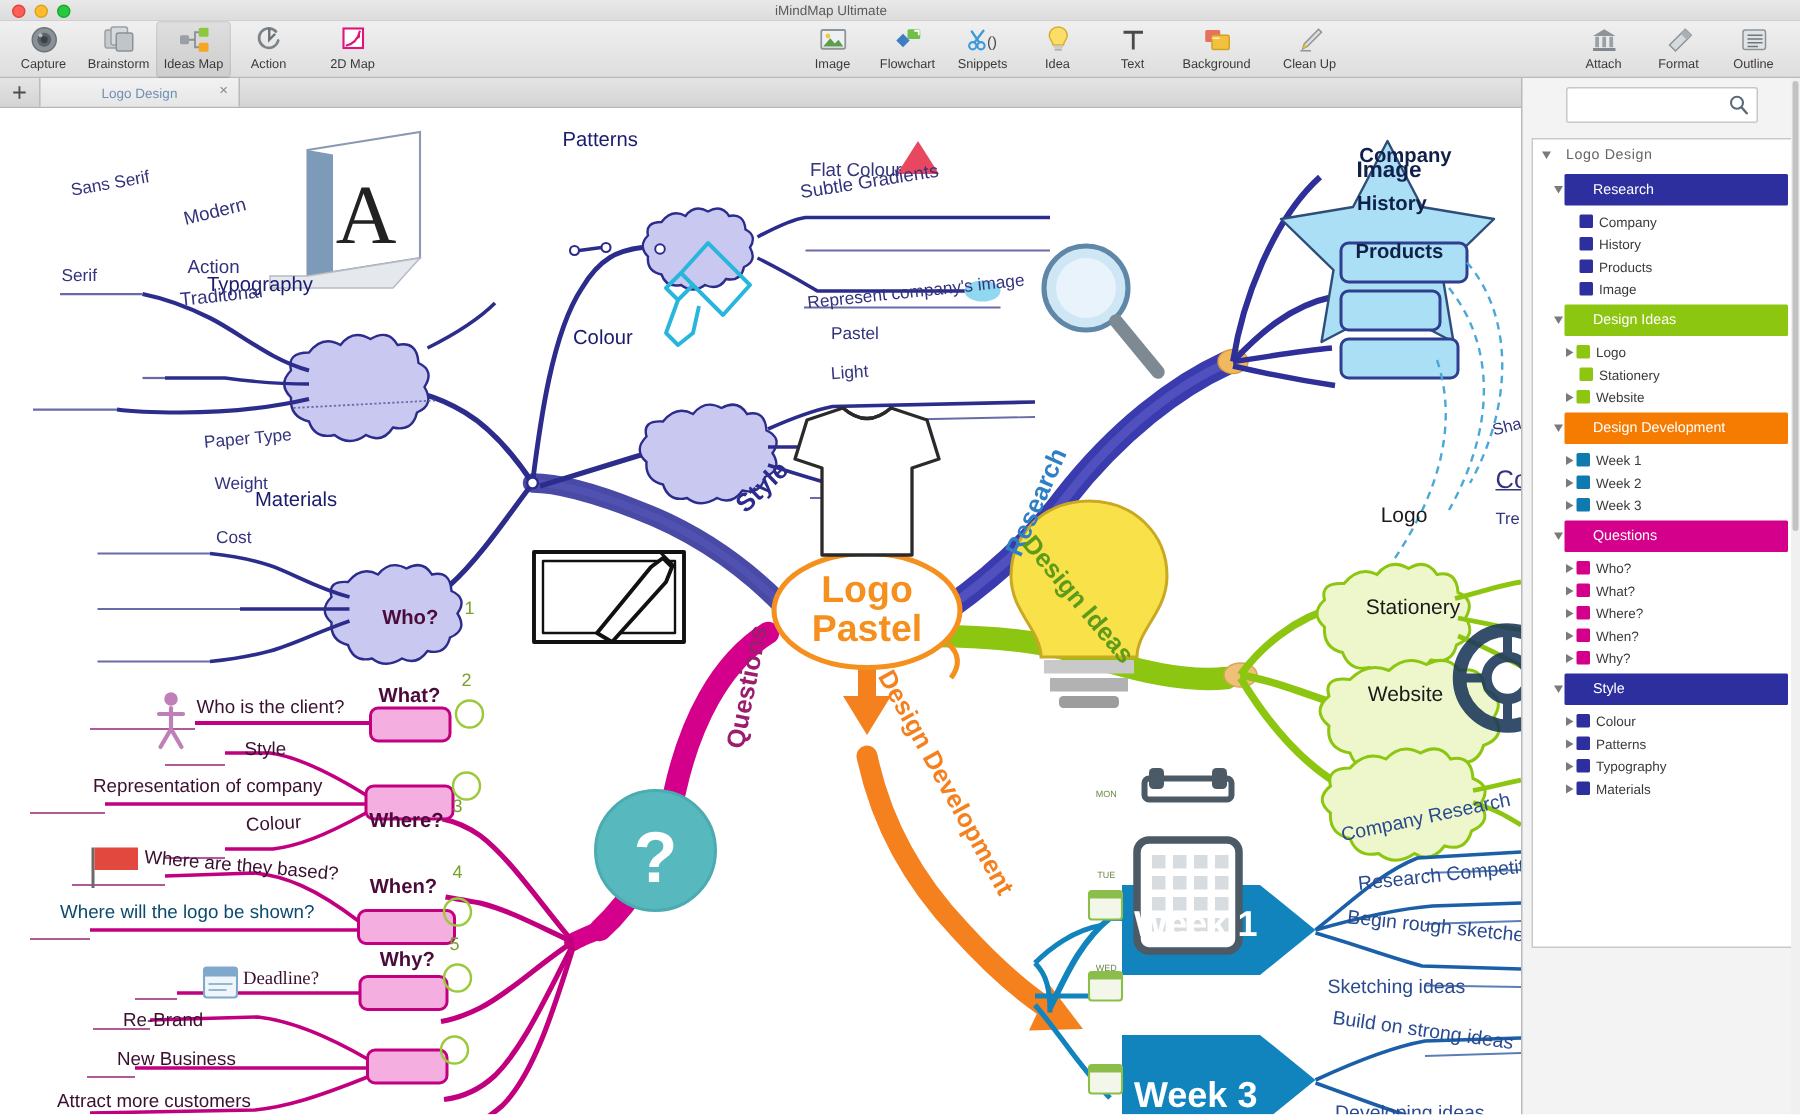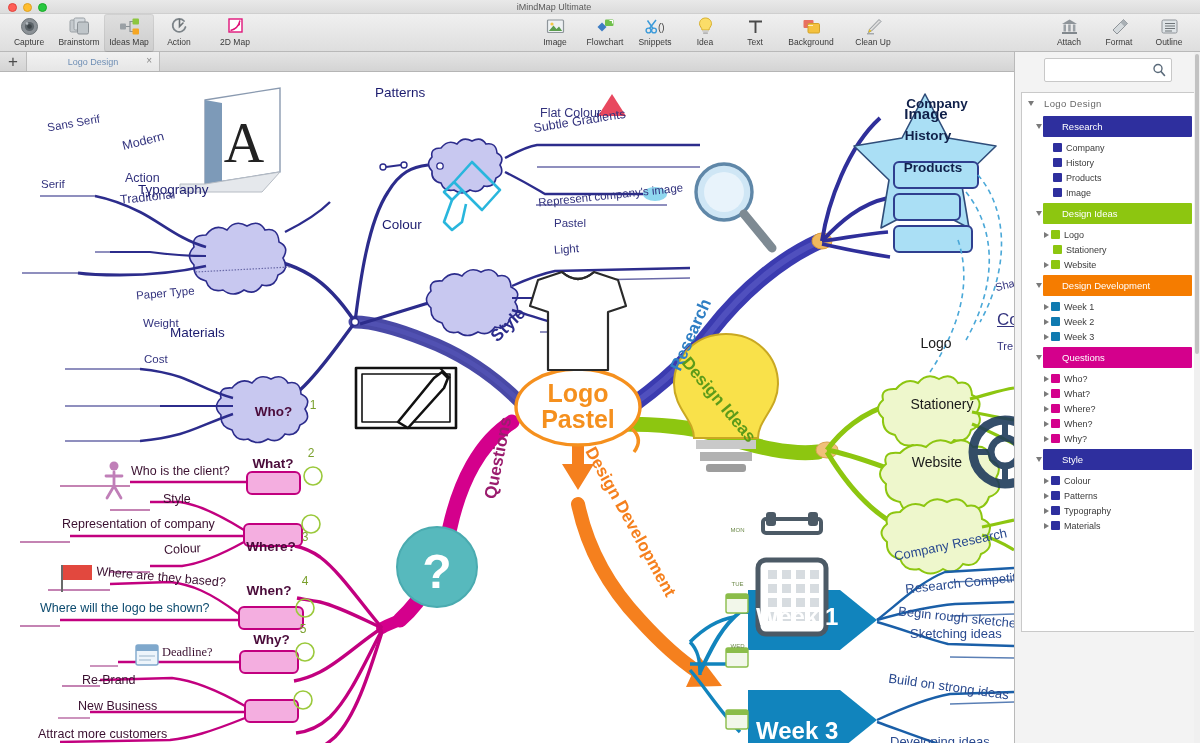--- a/index.html
+++ b/index.html
@@ -716,21 +716,21 @@
     <div class="node-text" style="left:756px; top:583px; color:#ffffff; font-weight:bold; font-size:24px;">Week 2</div>
     <div class="node-text" style="left:756px; top:645px; color:#ffffff; font-weight:bold; font-size:24px;">Week 3</div>
 
     <div class="node-text" style="left:728px; top:455px; width:19px; text-align:center; color:#6d8a4a; font-size:6px;">MON</div>
     <div class="node-text" style="left:728px; top:509px; width:19px; text-align:center; color:#6d8a4a; font-size:6px;">TUE</div>
     <div class="node-text" style="left:728px; top:571px; width:19px; text-align:center; color:#6d8a4a; font-size:6px;">WED</div>
 
     <div class="node-text" style="left:893px; top:465px; color:#2a4a8f; font-size:13px; transform:rotate(-12deg);">Company Research</div>
     <div class="node-text" style="left:905px; top:503px; color:#2a4a8f; font-size:13px; transform:rotate(-6deg);">Research Competitor</div>
     <div class="node-text" style="left:898px; top:538px; color:#2a4a8f; font-size:13px; transform:rotate(6deg);">Begin rough sketches</div>
-    <div class="node-text" style="left:885px; top:554px; color:#2a4a8f; font-size:13px;margin-left:25px;">Sketching ideas</div>
+    <div class="node-text" style="left:885px; top:578px; color:#2a4a8f; font-size:13px;">Sketching ideas</div>
     <div class="node-text" style="left:888px; top:607px; color:#2a4a8f; font-size:13px; transform:rotate(8deg);">Build on strong ideas</div>
     <div class="node-text" style="left:890px; top:662px; color:#2a4a8f; font-size:13px;">Developing ideas</div>
   </div>
 
   <div class="rpanel">
     <div class="search-wrap">
       <input class="search-input" type="text" placeholder="" style="">
       <span class="search-ico">
         <svg width="14" height="14" viewBox="0 0 14 14">
           <circle cx="6" cy="5.5" r="4" fill="none" stroke="#5a6a7a" stroke-width="1.4"></circle>

